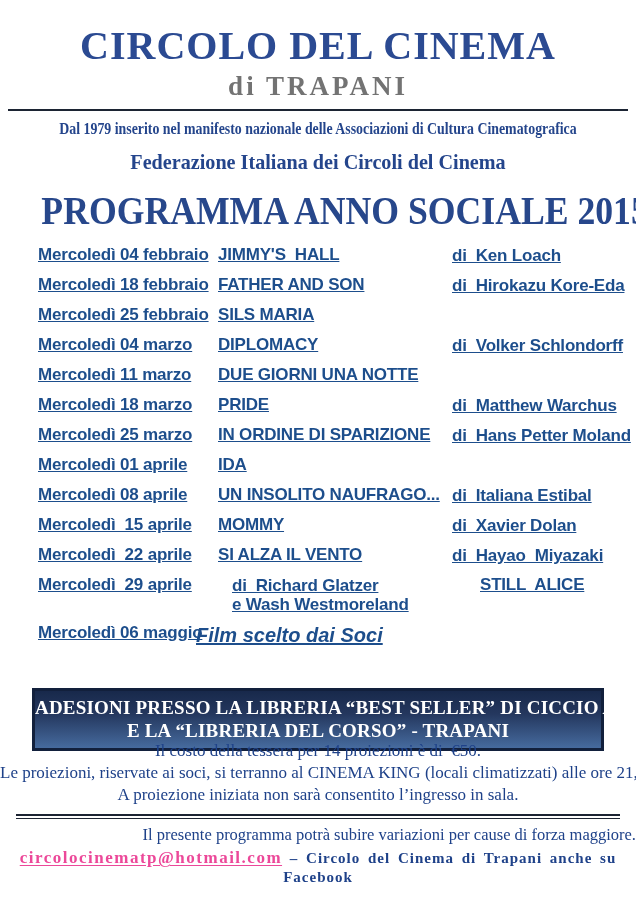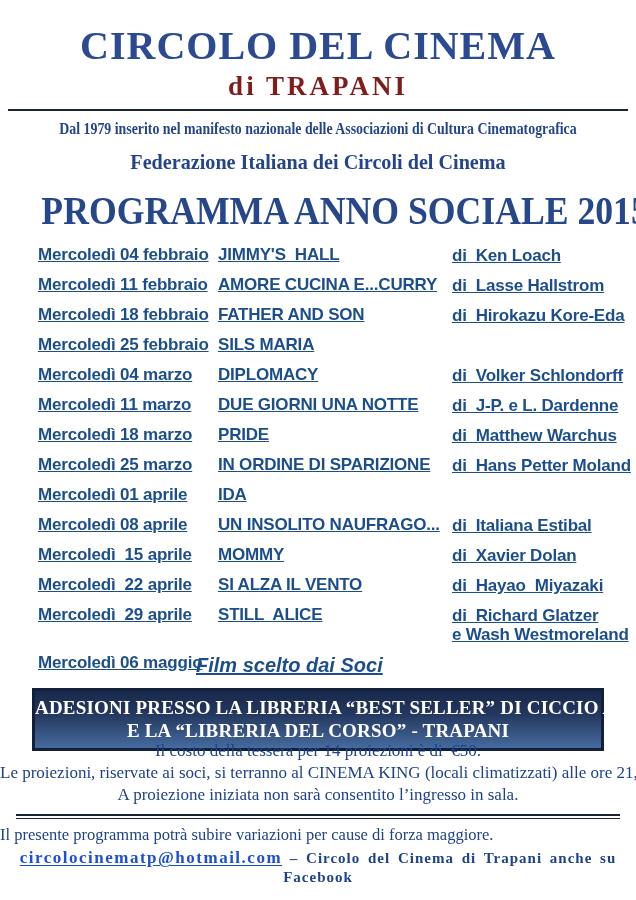--- a/index.html
+++ b/index.html
@@ -13,21 +13,21 @@
   }
   
   .header { position:absolute; top:0; left:0; right:0; text-align:center; }
   .main-title {
     margin-top:24px;
     font-size:40px; font-weight:bold; letter-spacing:1px;
     color:#2b4a92; line-height:44px;
   }
   .sub-title {
     font-size:27px; font-weight:bold; letter-spacing:3px;
-    color:#7f1d1d; line-height:32px; margin-top:2px;
+    color:#737373; line-height:32px; margin-top:2px;
   }
   .rule-1 {
     margin:7px 8px 0 8px; height:0;
     border-top:2.5px solid #1c2433;
   }
   .tagline {
     margin-top:8px; color:#24458c;
     font-size:16.5px; font-weight:bold; line-height:19px;
     transform:scaleX(0.84); transform-origin:center;
     white-space:pre;
@@ -49,21 +49,21 @@
     position:absolute; top:246px; left:38px; right:6px;
     font-family:"Liberation Sans", sans-serif;
     color:#1d4e8c; font-weight:bold; font-size:17px;
     letter-spacing:-0.2px;
     text-decoration:underline;
   }
   .program-row {
     display:grid; grid-template-columns:180px 234px 1fr;
     height:30px; align-items:start;
   }
-  .program-row.tall { height:44px; }
+  .program-row.tall { height:44px;gap:14px; }
   .program-row.last { margin-top:4px; }
   .cell { white-space:pre; line-height:17px; }
   .director-cell { line-height:19px; }
   .film-chosen {
     font-style:italic; font-size:20px; margin-left:-22px;
     letter-spacing:0px; line-height:22px;
   }
   
   .banner {
     position:absolute; top:688px; left:32px; right:32px; height:52px;
@@ -80,30 +80,30 @@
     text-align:center; color:#1e4189;
     font-size:17px; line-height:22px;
   }
   .notes div { white-space:pre; }
   .rule-2 {
     position:absolute; top:814px; left:16px; right:16px;
     height:2px; border-top:2px solid #1c2433; border-bottom:1px solid #1c2433;
   }
   .variation {
     position:absolute; top:824px; left:0; right:0;
-    text-align:left; color:#1e4189; font-size:16.5px; line-height:22px;
+    text-align:right; color:#1e4189; font-size:16.5px; line-height:22px;
     white-space:pre;
   }
   .email-line {
     position:absolute; top:848px; left:0; right:0;
     text-align:center; color:#1e4189; font-weight:bold;
   }
   .email {
     font-size:17px; letter-spacing:1.5px; text-decoration:underline;
-    text-underline-offset:2px; color:#1d4ed8;text-align:right;
+    text-underline-offset:2px; color:#ec4899;text-align:right;
   }
   .email-rest {
     font-size:15px; letter-spacing:1px; word-spacing:3px;
   }
 </style>
 </head>
 <body>
 
 <div class="page">
 
@@ -116,42 +116,36 @@
     <div class="program-title">PROGRAMMA ANNO SOCIALE 2015</div>
   </div>
 
   <div class="program-list">
     <div class="program-row">
       <div class="cell">Mercoledì 04 febbraio</div>
       <div class="cell">JIMMY'S  HALL</div>
       <div class="cell director-cell">di  Ken Loach</div>
     </div>
     <div class="program-row">
-      <div class="cell">Mercoledì 11 febbraio</div>
-      <div class="cell">AMORE CUCINA E...CURRY</div>
-      <div class="cell director-cell">di  Lasse Hallstrom</div>
-    </div>
-    <div class="program-row">
       <div class="cell">Mercoledì 18 febbraio</div>
       <div class="cell">FATHER AND SON</div>
       <div class="cell director-cell">di  Hirokazu Kore-Eda</div>
     </div>
     <div class="program-row">
       <div class="cell">Mercoledì 25 febbraio</div>
       <div class="cell">SILS MARIA</div>
     </div>
     <div class="program-row">
       <div class="cell">Mercoledì 04 marzo</div>
       <div class="cell">DIPLOMACY</div>
       <div class="cell director-cell">di  Volker Schlondorff</div>
     </div>
     <div class="program-row">
       <div class="cell">Mercoledì 11 marzo</div>
       <div class="cell">DUE GIORNI UNA NOTTE</div>
-      <div class="cell director-cell">di  J-P. e L. Dardenne</div>
     </div>
     <div class="program-row">
       <div class="cell">Mercoledì 18 marzo</div>
       <div class="cell">PRIDE</div>
       <div class="cell director-cell">di  Matthew Warchus</div>
     </div>
     <div class="program-row">
       <div class="cell">Mercoledì 25 marzo</div>
       <div class="cell">IN ORDINE DI SPARIZIONE</div>
       <div class="cell director-cell">di  Hans Petter Moland</div>
@@ -170,23 +164,23 @@
       <div class="cell">MOMMY</div>
       <div class="cell director-cell">di  Xavier Dolan</div>
     </div>
     <div class="program-row">
       <div class="cell">Mercoledì  22 aprile</div>
       <div class="cell">SI ALZA IL VENTO</div>
       <div class="cell director-cell">di  Hayao  Miyazaki</div>
     </div>
     <div class="program-row tall">
       <div class="cell">Mercoledì  29 aprile</div>
-      <div class="cell">STILL  ALICE</div>
       <div class="cell director-cell">di  Richard Glatzer
 e Wash Westmoreland</div>
+      <div class="cell">STILL  ALICE</div>
     </div>
     <div class="program-row last">
       <div class="cell">Mercoledì 06 maggio</div>
       <div class="cell film-chosen">Film scelto dai Soci</div>
       <div class="cell director-cell"></div>
     </div>
   </div>
 
   <div class="banner">
     <div>ADESIONI PRESSO LA LIBRERIA “BEST SELLER” DI CICCIO AVILA</div>

